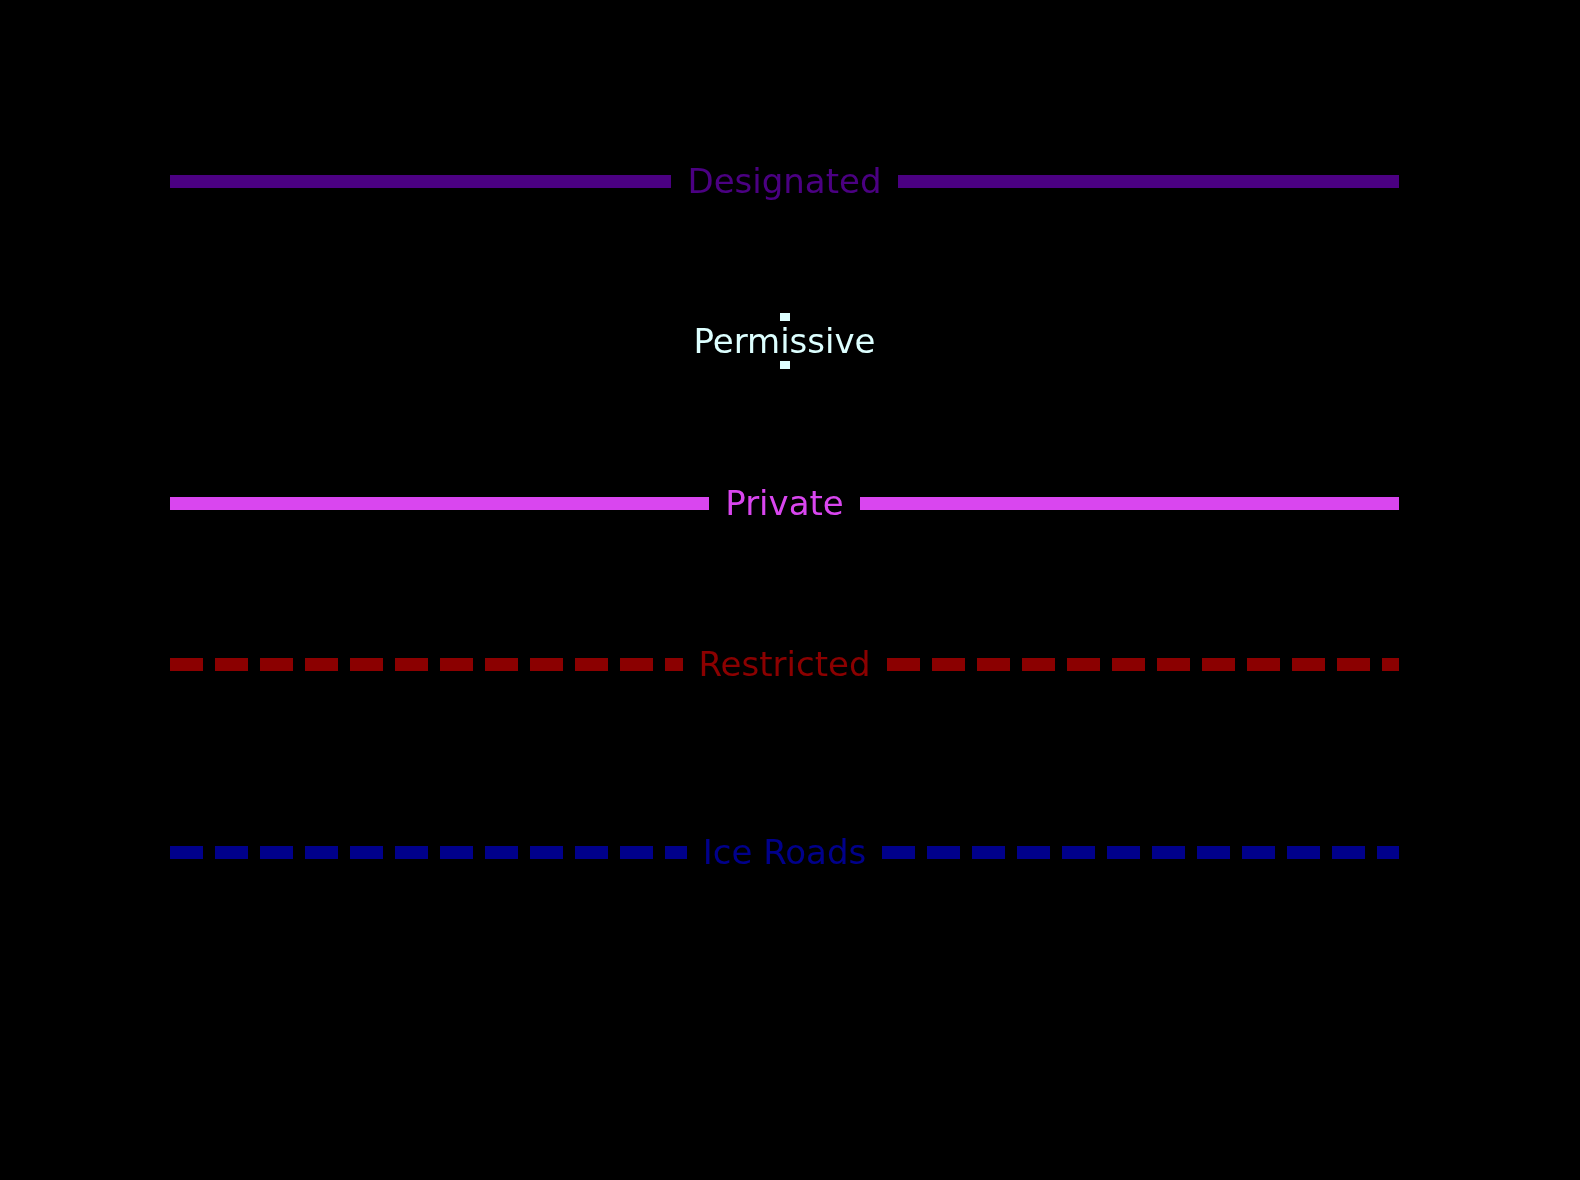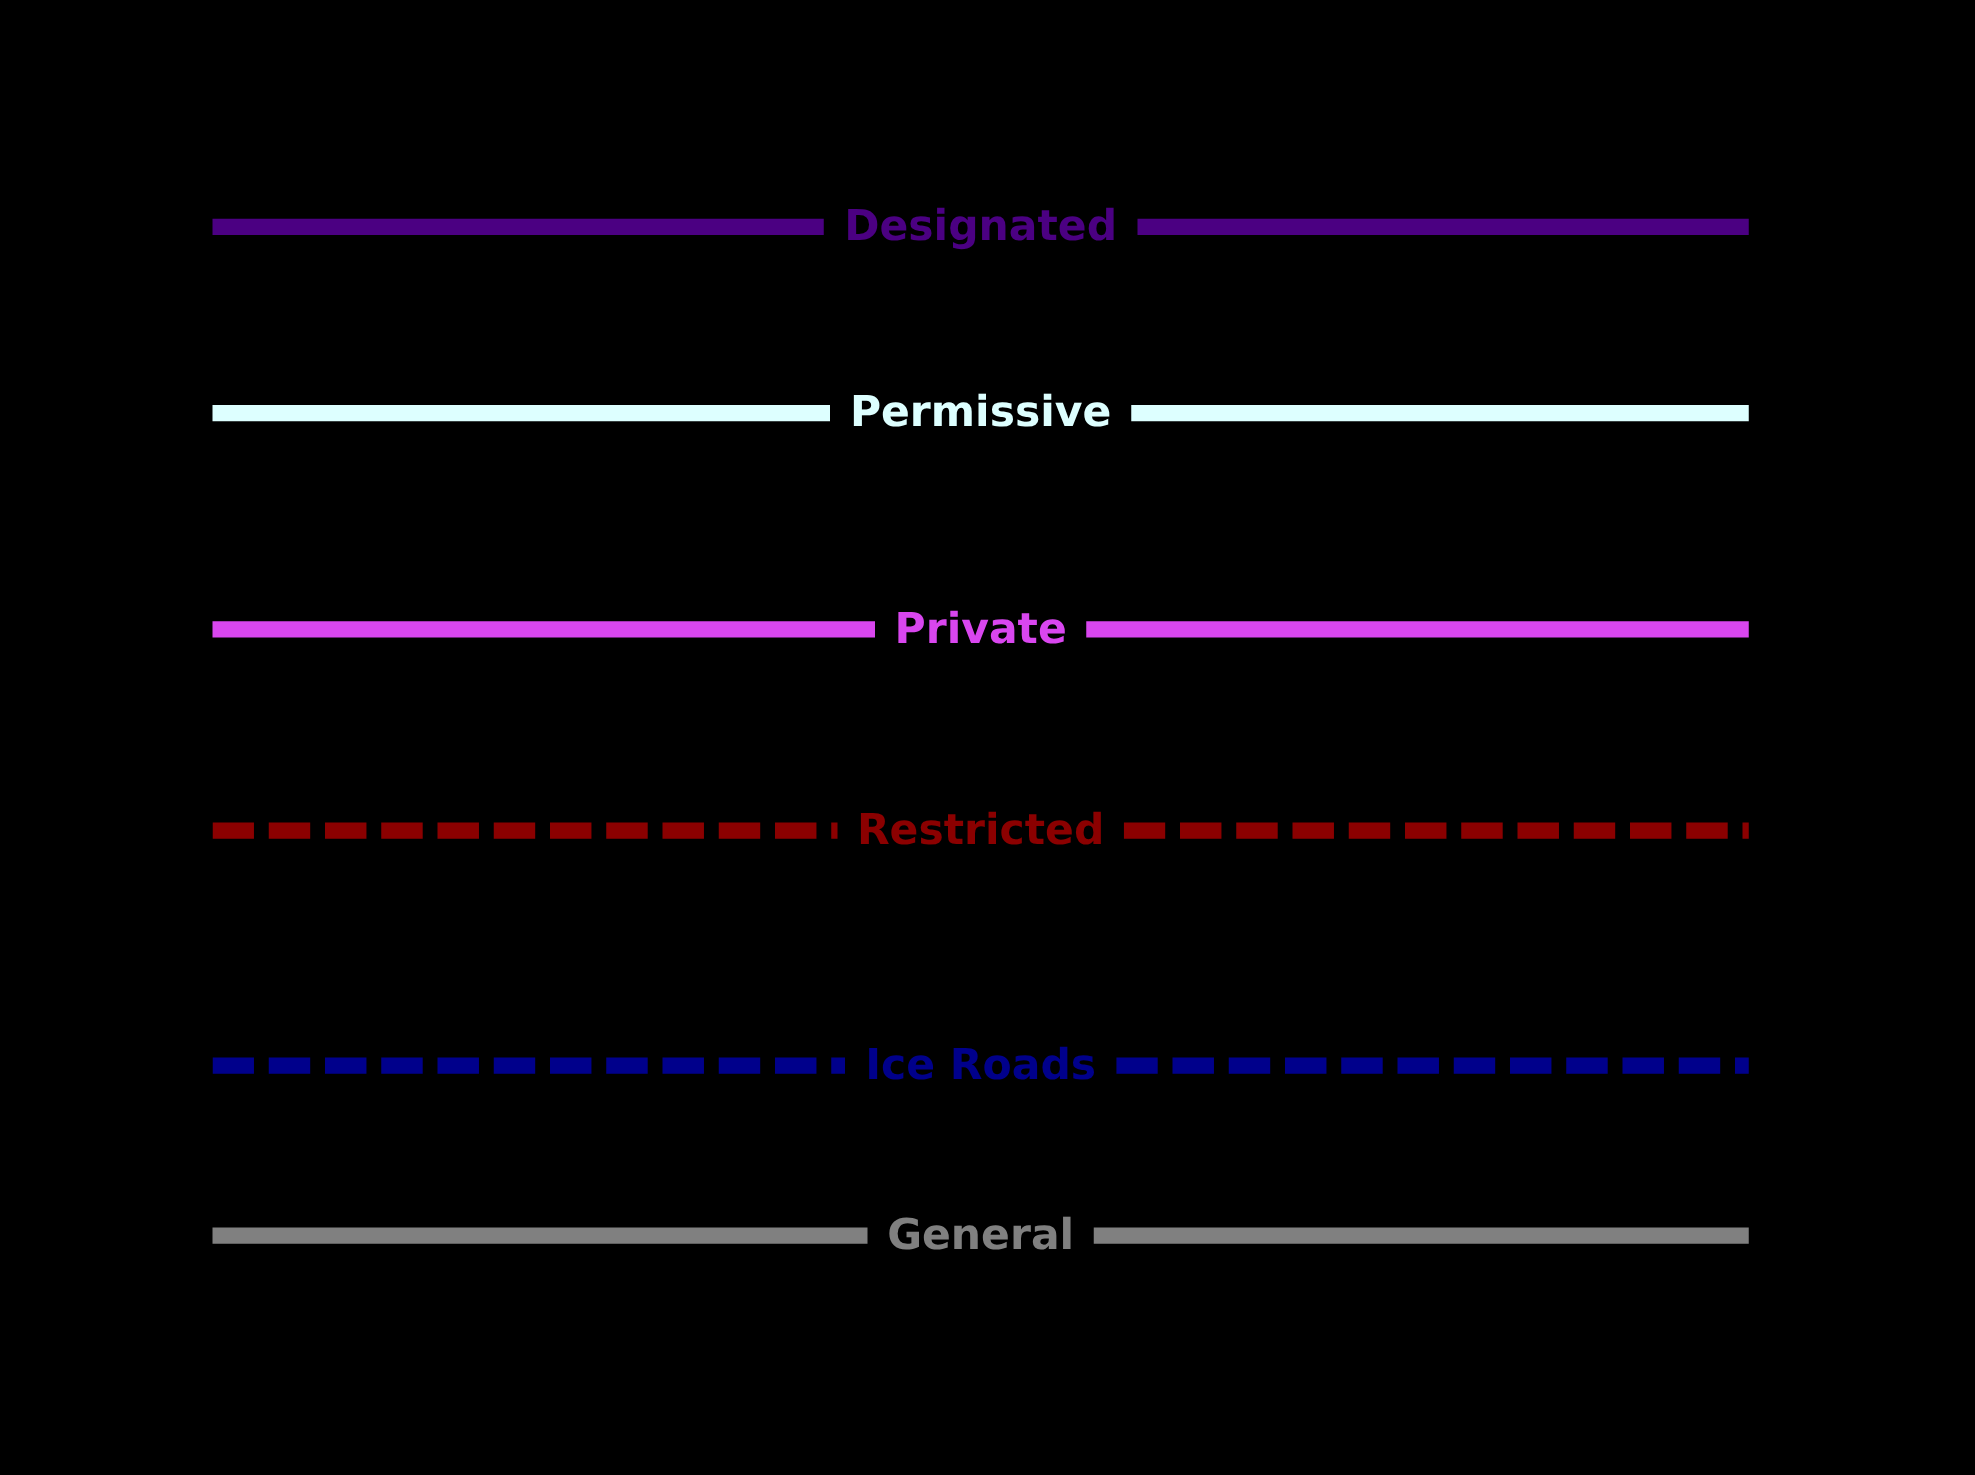--- a/index.html
+++ b/index.html
@@ -45,30 +45,30 @@
         transparent 33px,
         transparent 45px);
     background-repeat: repeat-x;
     background-size: 45px 13px;
     background-position: left center;
   }
   .legend-label {
     flex: 0 0 auto;
     padding: 0 16px;
     font-family: "DejaVu Sans", sans-serif;
-    font-weight: bold;
+    font-weight: normal;
     font-size: 34px;
     line-height: 40px;
     white-space: nowrap;
     letter-spacing: 0px;
     color: currentColor;
   }
   
   .row-0 { top: 181px; }
-  .row-1 { top: 330px; }
+  .row-1 { top: 341px; flex-direction: column; }
   .row-2 { top: 503px; }
   .row-3 { top: 664px; }
   .row-4 { top: 852px; }
   .row-5 { top: 988px; }
 </style>
 </head>
 <body>
 
 <div id="legend-figure">
 
@@ -95,19 +95,14 @@
     <span class="legend-label">Restricted</span>
     <span class="legend-line dashed"></span>
   </div>
 
   <div class="legend-row row-4" style="color: rgb(0, 0, 139);">
     <span class="legend-line dashed"></span>
     <span class="legend-label">Ice Roads</span>
     <span class="legend-line dashed"></span>
   </div>
 
-  <div class="legend-row row-5" style="color: rgb(128, 128, 128);">
-    <span class="legend-line solid"></span>
-    <span class="legend-label">General</span>
-    <span class="legend-line solid"></span>
-  </div>
 
 </div>
 
 </body></html>

